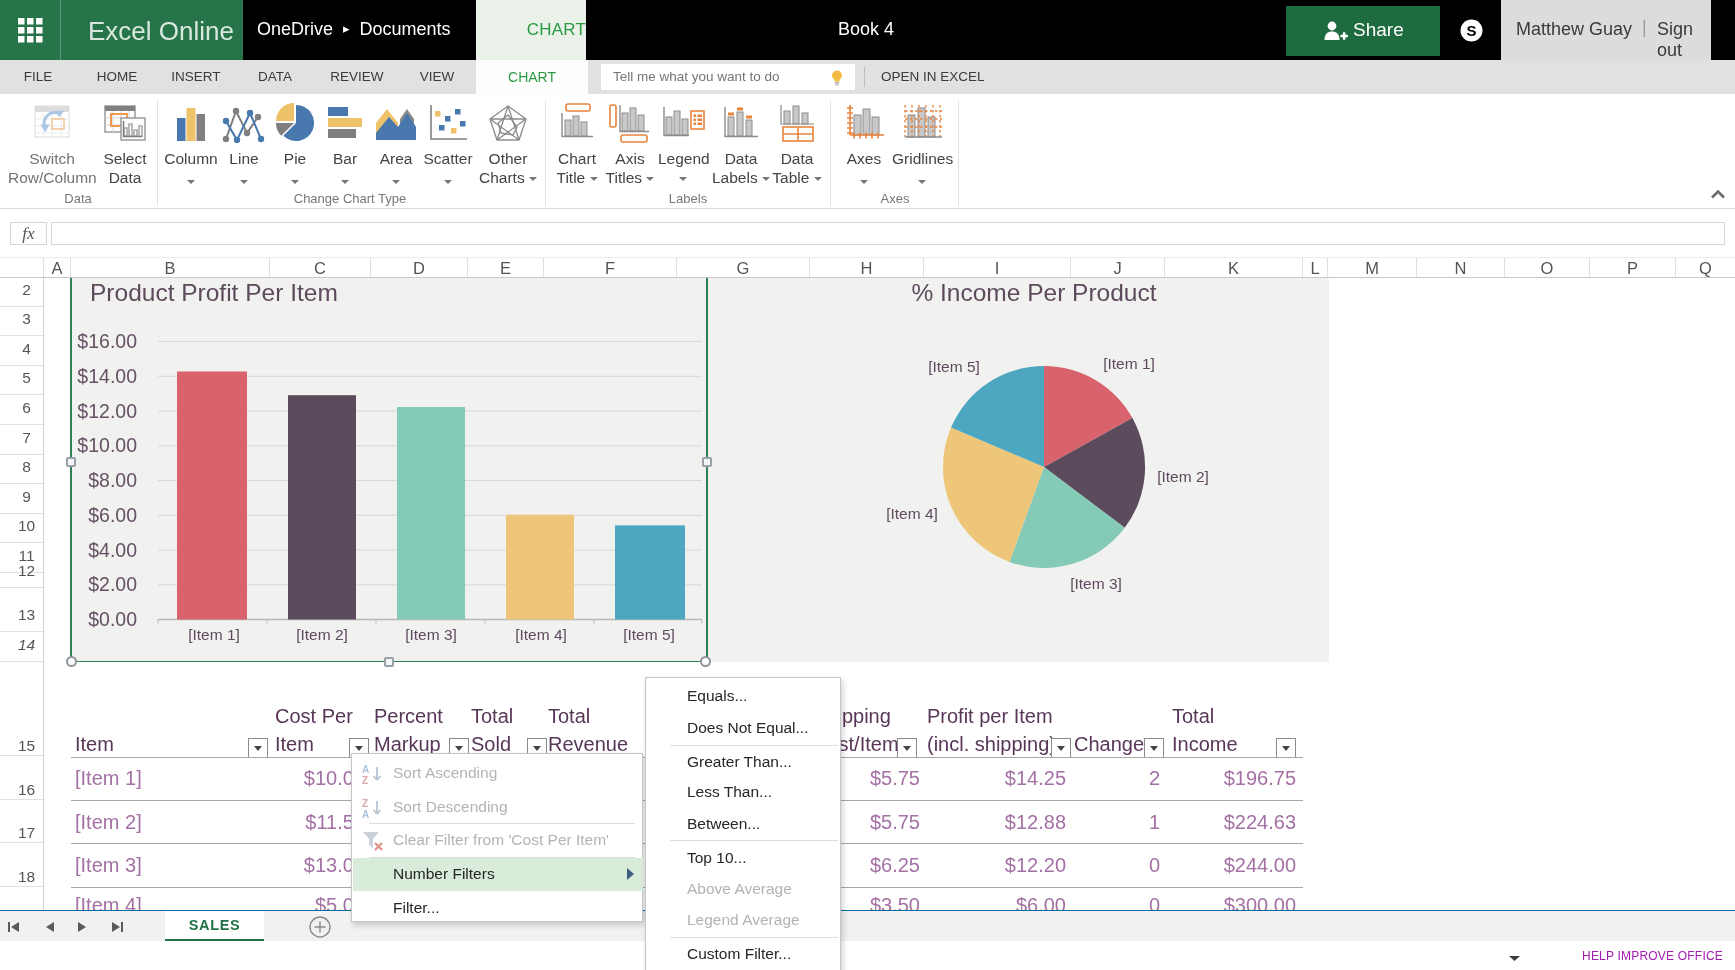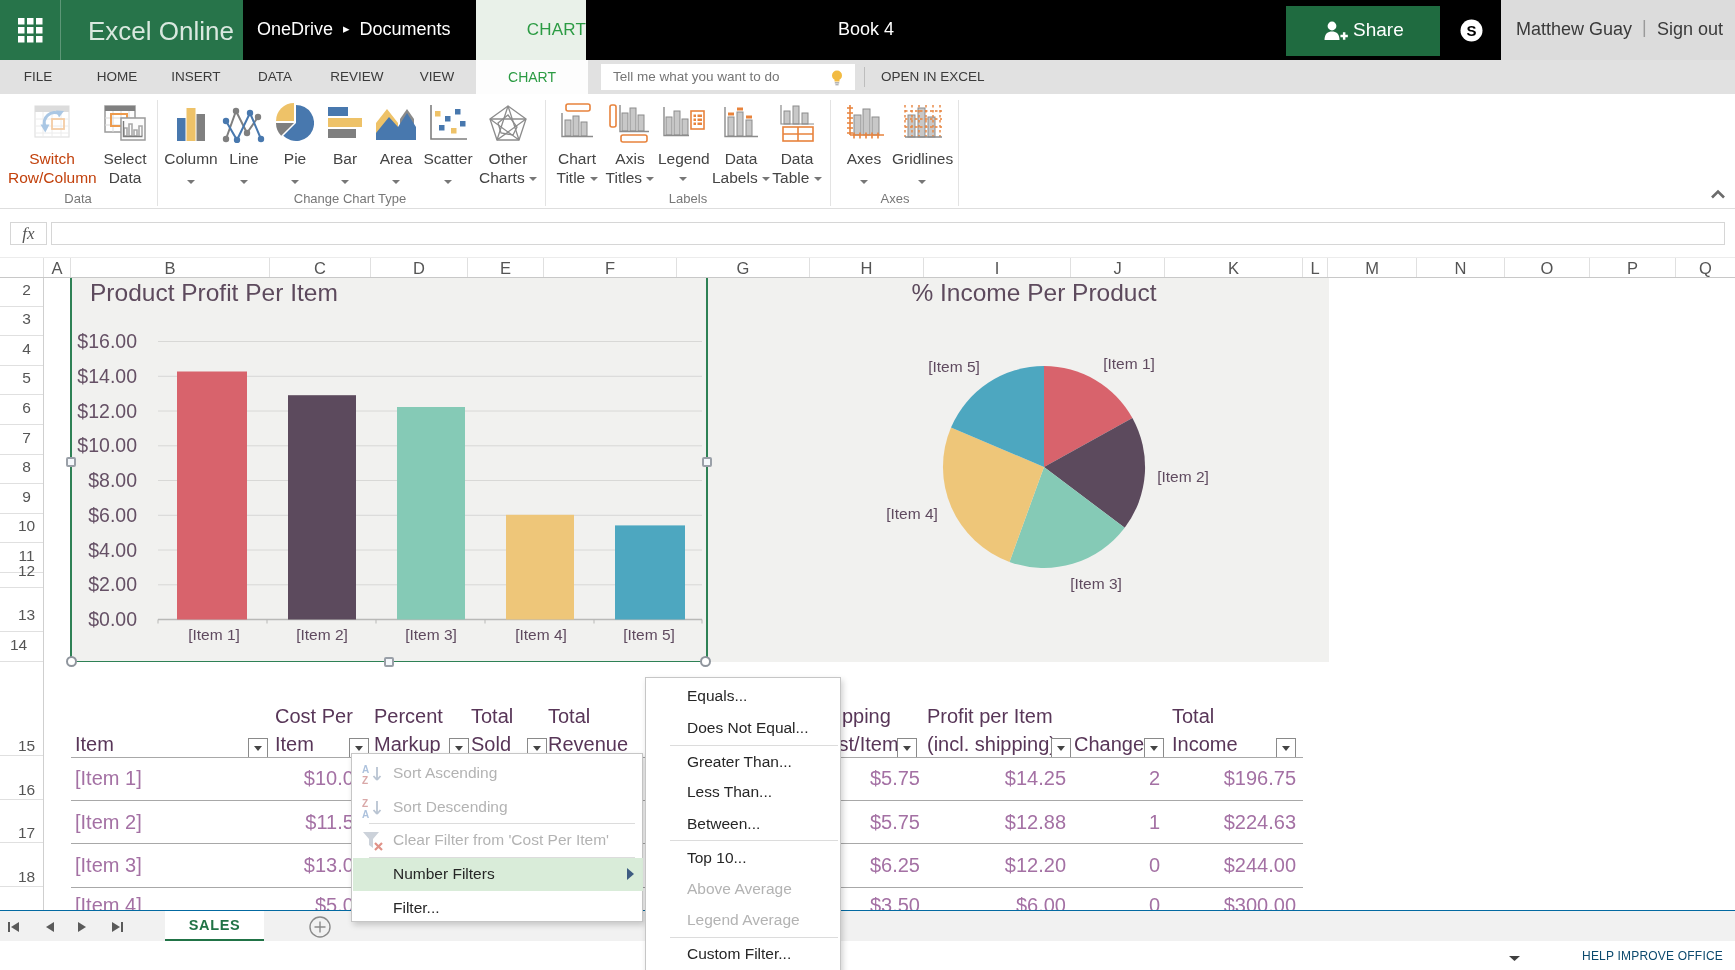--- a/index.html
+++ b/index.html
@@ -10,35 +10,35 @@
 #topbar { position:absolute; left:0; top:0; width:1735px; height:60px; background:#000; }
 #logo { position:absolute; left:0; top:0; width:243px; height:60px; background:#27744a; }
 #logo .sep { position:absolute; left:60px; top:0; width:1px; height:60px; background:rgba(255,255,255,0.25); }
 #brand { position:absolute; left:88px; top:16px; font-size:26px; font-weight:300; color:#d9e8df; letter-spacing:0px; }
 #bcrumb { position:absolute; left:257px; top:19px; font-size:18px; color:#fff; }
 #charttools { position:absolute; left:476px; top:0; width:110px; height:60px; background:#e9f1e9; color:#2b9b43; font-size:17px; text-align:right; line-height:60px; letter-spacing:0.2px; }
 #booktitle { position:absolute; left:766px; top:19px; width:200px; text-align:center; font-size:18px; color:#fff; }
 #sharebtn { position:absolute; left:1286px; top:6px; width:154px; height:50px; background:#1f6b40; color:#fff; font-size:19px; }
 #sharebtn span { position:absolute; left:67px; top:13px; }
 #skypebox { position:absolute; left:1441px; top:0; width:60px; height:60px; background:#000; }
-#topright { position:absolute; left:1501px; top:0; width:234px; height:60px; background:#dcdcdc; color:#3a3a3a; font-size:18px; }
+#topright { position:absolute; left:1501px; top:0; width:210px; height:60px; background:#dcdcdc; color:#3a3a3a; font-size:18px; }
 
 #menubar { position:absolute; left:0; top:60px; width:1735px; height:34px; background:#e1e1e1; }
 .mitem { position:absolute; top:0; height:34px; line-height:34px; font-size:13.5px; color:#3b3b3b; text-align:center; }
 #chartmenu { position:absolute; left:476px; top:0; width:112px; height:34px; background:#fdfdfd; color:#2b9b43; font-size:14px; text-align:center; line-height:34px; }
 #searchbox { position:absolute; left:601px; top:4px; width:254px; height:26px; background:#fff; }
 #searchbox .ph { position:absolute; left:12px; top:5px; font-size:13.5px; color:#757575; }
 #openexcel { position:absolute; left:881px; top:0; height:34px; line-height:34px; font-size:13.5px; color:#3b3b3b; }
 #mbarsep { position:absolute; left:864px; top:7px; width:1px; height:20px; background:#bdbdbd; }
 
 #ribbon { position:absolute; left:0; top:94px; width:1735px; height:115px; background:#fff; border-bottom:1px solid #dedede; }
 .rsep { position:absolute; top:6px; width:1px; height:106px; background:#e3e3e3; }
 .rbtn { position:absolute; top:0; text-align:center; font-size:15.5px; color:#444; }
 .rbtn .lbl { line-height:19px; margin-top:2px; }
-.rbtn.dis { color:#c2410c; }
+.rbtn.dis { color:#737373; }
 .glabel { position:absolute; top:97px; font-size:13px; color:#777; text-align:center; }
 .caret { display:inline-block; width:0; height:0; border-left:4.5px solid transparent; border-right:4.5px solid transparent; border-top:4.5px solid #777; vertical-align:middle; }
 .caret.below { position:absolute; left:50%; margin-left:-4.5px; top:77px; }
 
 #fbar { position:absolute; left:0; top:211px; width:1735px; height:47px; background:#fff; }
 #fxbox { position:absolute; left:10px; top:11px; width:37px; height:23px; border:1px solid #d6d6d6; text-align:center; font-family:"Liberation Serif", serif; font-style:italic; font-size:17px; color:#555; line-height:21px; }
 #finput { position:absolute; left:51px; top:11px; width:1674px; height:23px; border:1px solid #d6d6d6; background:#fff; }
 
 #colhead { position:absolute; left:0; top:257px; width:1735px; height:21px; background:#fff; border-top:1px solid #ececec; border-bottom:1px solid #c8c8c8; }
 .chcell { position:absolute; top:0; height:19px; line-height:20px; text-align:center; font-size:16.5px; color:#555; border-right:1px solid #e0e0e0; }
@@ -54,21 +54,21 @@
 .fbtn { position:absolute; width:20px; height:20px; background:#fff; border:1px solid #8a8a8a; }
 .fbtn:after { content:""; position:absolute; left:5px; top:7px; width:0; height:0; border-left:4px solid transparent; border-right:4px solid transparent; border-top:5px solid #444; }
 
 .selline { position:absolute; background:#2e8155; }
 .hsq { position:absolute; width:10px; height:10px; background:#f4f7fb; border:2px solid #9aa0a8; border-radius:2px; }
 .hcirc { position:absolute; width:11px; height:11px; background:#fff; border:2px solid #8f959d; border-radius:50%; }
 
 #tabbar { position:absolute; left:0; top:910px; width:1735px; height:31px; background:#f1f1f1; border-top:1px solid #0369a1; }
 #salestab { position:absolute; left:165px; top:0; width:99px; height:31px; background:#fff; border-bottom:3px solid #217346; color:#217346; font-weight:bold; font-size:14.5px; text-align:center; line-height:29px; letter-spacing:0.6px; }
 #statusbar { position:absolute; left:0; top:941px; width:1735px; height:29px; background:#fff; }
-#helptxt { position:absolute; right:12px; top:8px; font-size:12px; color:#0c4a6e; letter-spacing:0.2px; }
+#helptxt { position:absolute; right:12px; top:8px; font-size:12px; color:#a21caf; letter-spacing:0.2px; }
 
 .menu { position:absolute; background:#fff; border:1px solid #c6c6c6; box-shadow:2px 3px 6px rgba(0,0,0,0.18); z-index:50; }
 .mi { position:absolute; left:0; width:100%; font-size:15.5px; color:#262626; }
 .mi.dis { color:#b3b3b3; }
 .mdiv { position:absolute; height:1px; background:#dcdcdc; }
 #numfilters { position:absolute; left:1px; top:104px; width:290px; height:33px; background:#d9ecd9; }
 </style>
 </head>
 <body>
 
@@ -542,21 +542,21 @@
     <div class="rhcell" style="top:266.5px;height:28.69999999999999px;">
       <span style="position:absolute;bottom:8px;left:10px;right:0;line-height:16px;text-align:center;">11</span>
     </div>
     <div class="rhcell" style="top:296.2px;height:14px;">
       <span style="position:absolute;bottom:8px;left:10px;right:0;line-height:16px;text-align:center;">12</span>
     </div>
     <div class="rhcell" style="top:325.8px;height:28.599999999999966px;">
       <span style="position:absolute;bottom:8px;left:10px;right:0;line-height:16px;text-align:center;">13</span>
     </div>
     <div class="rhcell" style="top:355.4px;height:28.600000000000023px;">
-      <span style="position:absolute;bottom:8px;left:10px;right:0;line-height:16px;text-align:left;">14</span>
+      <span style="position:absolute;bottom:8px;left:10px;right:0;line-height:16px;text-align:center;font-style:italic;">14</span>
     </div>
     <div class="rhcell" style="top:385px;height:93px;">
       <span style="position:absolute;bottom:1px;left:10px;right:0;line-height:16px;text-align:center;">15</span>
     </div>
     <div class="rhcell" style="top:479px;height:42.5px;">
       <span style="position:absolute;bottom:1px;left:10px;right:0;line-height:16px;text-align:center;">16</span>
     </div>
     <div class="rhcell" style="top:522.5px;height:42.5px;">
       <span style="position:absolute;bottom:1px;left:10px;right:0;line-height:16px;text-align:center;">17</span>
     </div>

